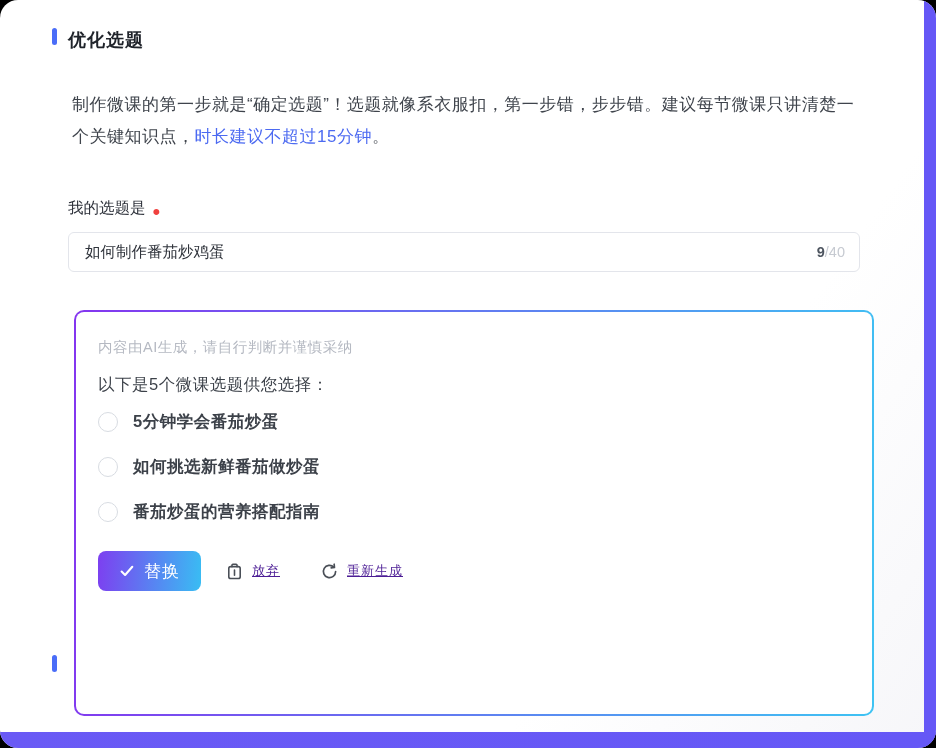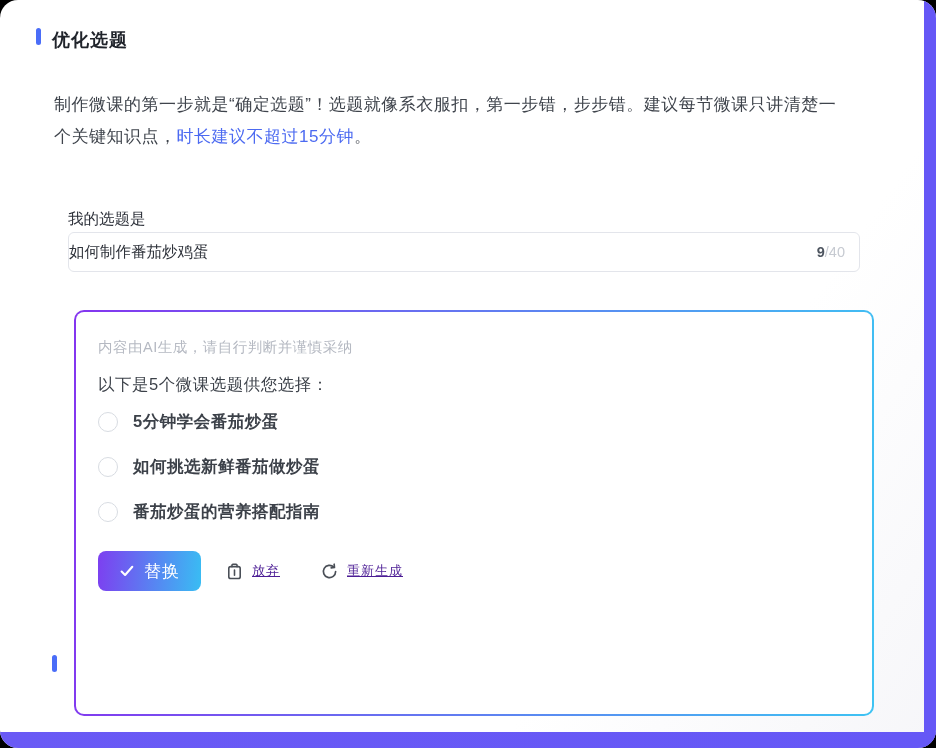--- a/index.html
+++ b/index.html
@@ -17,48 +17,48 @@
     position: absolute; top: 0; right: 0;
     width: 12px; height: 100%;
     background: #6557f6;
   }
   .edge-bottom {
     position: absolute; left: 0; bottom: 0;
     width: 100%; height: 16px;
     background: linear-gradient(90deg, #6a5af5, #6557f6);
   }
 
-  .section-header { position: absolute; top: 28px; left: 36px; display: flex; align-items: flex-start; }
+  .section-header { position: absolute; top: 28px; left: 52px; display: flex; align-items: flex-start; }
   .marker {
     display: inline-block; width: 5px; height: 17px;
     background: #4a6df8; border-radius: 2.5px;
   }
   .section-title {
     margin-left: 11px; font-size: 18px; font-weight: bold;
     color: #20242b; letter-spacing: 1px;
   }
 
   .intro-para {
-    position: absolute; top: 89px; left: 54px; width: 792px;
+    position: absolute; top: 89px; left: 72px; width: 792px;
     font-size: 17px; line-height: 32px; color: #3f444c; letter-spacing: 0.5px;
   }
   .intro-para .hl { color: #4c6af1; }
 
   .field-label-row {
-    position: absolute; top: 209px; left: 68px;
-    font-size: 15.5px; color: #2b2f38; display: flex; align-items: center; flex-direction: column;
+    position: absolute; top: 198px; left: 68px;
+    font-size: 15.5px; color: #2b2f38; display: flex; align-items: flex-end;
   }
   .req { color: #f0413e; font-size: 22px; line-height: 14px; margin-left: 7px; }
 
   .input-box {
     position: absolute; top: 232px; left: 68px;
     width: 792px; height: 40px;
     border: 1px solid #e3e5eb; border-radius: 6px;
     background: #fff;
-    display: flex; align-items: center; padding: 0 14px 0 0;
+    display: flex; align-items: center; padding: 0 14px 0 16px;
   }
   .input-box input {
     flex: 1; border: none; outline: none;
     font-size: 15.5px; color: #2f333b; background: transparent;
     font-family: inherit;
   }
   .counter { font-size: 14.5px; color: #c6cad1; white-space: nowrap; }
   .counter .cur { color: #4e5560; font-weight: bold; }
 
   .marker2 { position: absolute; top: 655px; left: 52px; }

